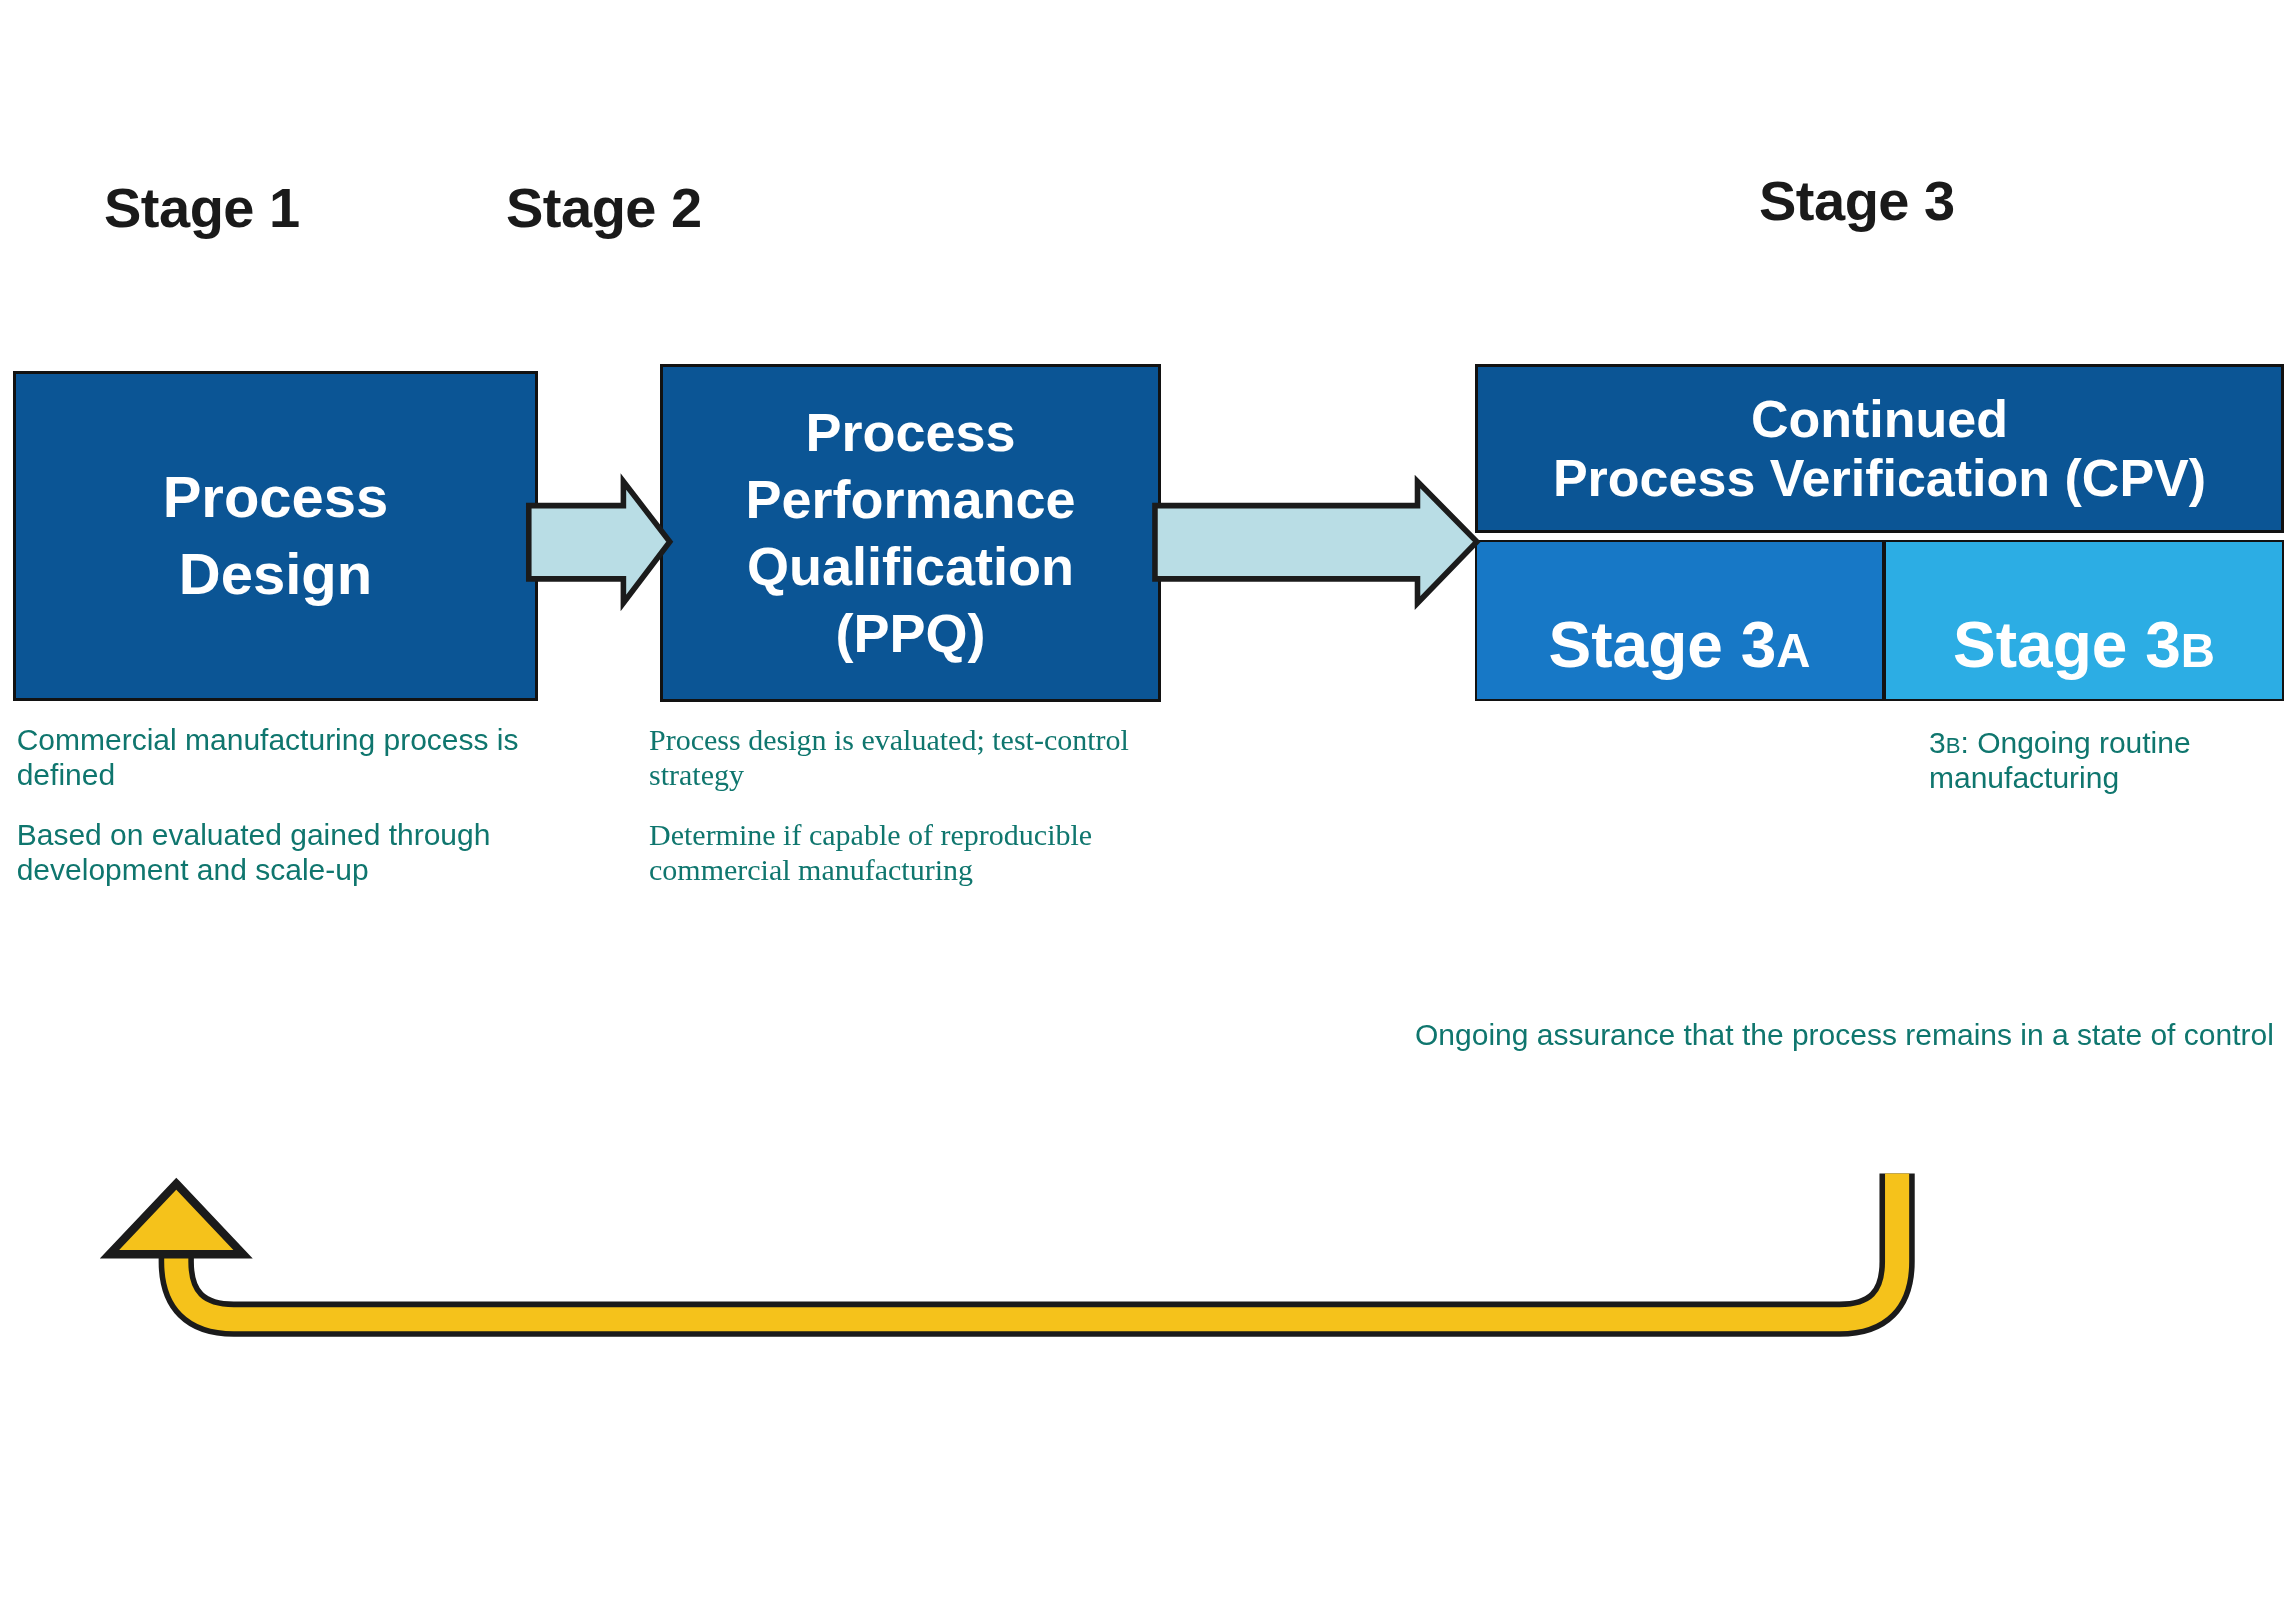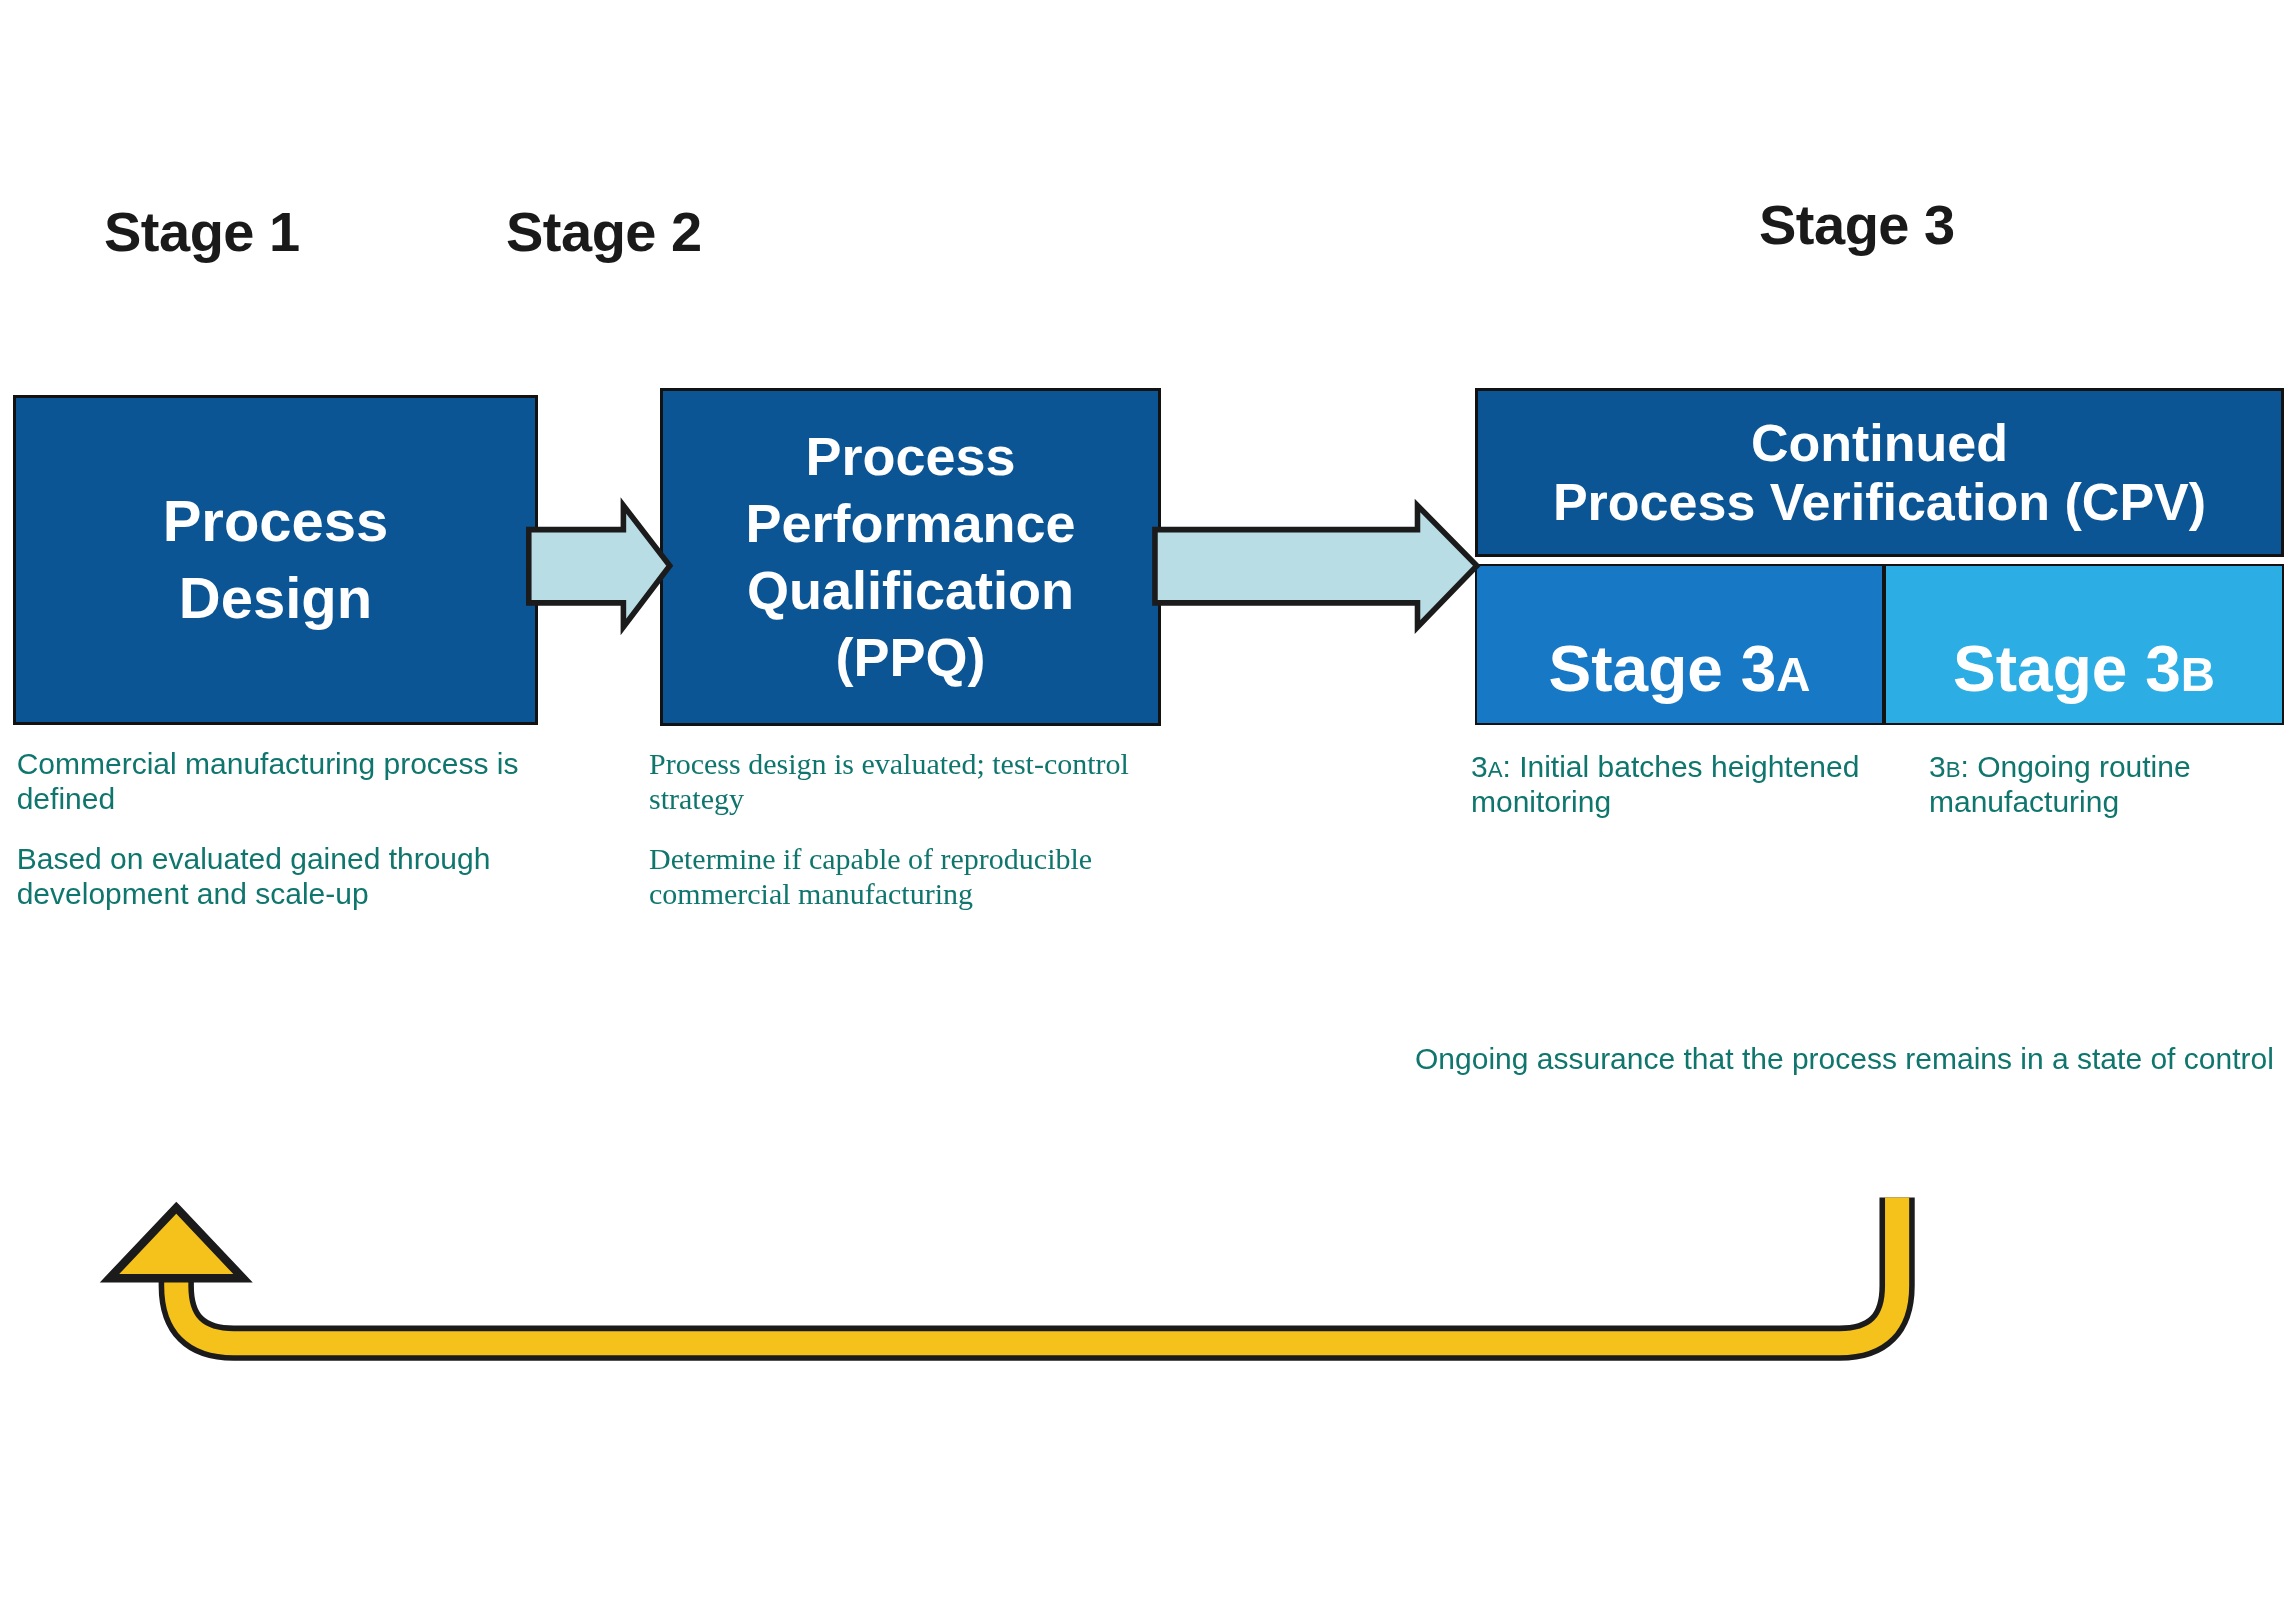--- a/index.html
+++ b/index.html
@@ -9,21 +9,20 @@
   }
   body {
     font-family: "Liberation Sans", sans-serif;
   }
   #canvas {
     position: relative;
     width: 2296px;
     height: 1535px;
     background: #ffffff;
     overflow: hidden;
-    margin-top: 24px;
   }
 
   
   .stage-caption {
     position: absolute;
     font-weight: bold;
     color: #1a1a1a;
     font-size: 56px;
     line-height: 1;
     white-space: nowrap;
@@ -178,25 +177,20 @@
   <div class="body-text" id="text-stage1">
     <p>Commercial manufacturing process is defined</p>
     <p>Based on evaluated gained through development and scale-up</p>
   </div>
 
   <div class="body-text" id="text-stage2">
     <p>Process design is evaluated; test-control strategy</p>
     <p>Determine if capable of reproducible commercial manufacturing</p>
   </div>
 
-  <div class="body-text" id="text-stage3a">
-    <p>
-      <span>3</span><span class="smallcap">A</span><span>: Initial batches heightened monitoring</span>
-    </p>
-  </div>
 
   <div class="body-text" id="text-stage3b">
     <p>
       <span>3</span><span class="smallcap">B</span><span>: Ongoing routine manufacturing</span>
     </p>
   </div>
 
   <div class="body-text" id="text-ongoing">
     <p>Ongoing assurance that the process remains in a state of control</p>
   </div>

